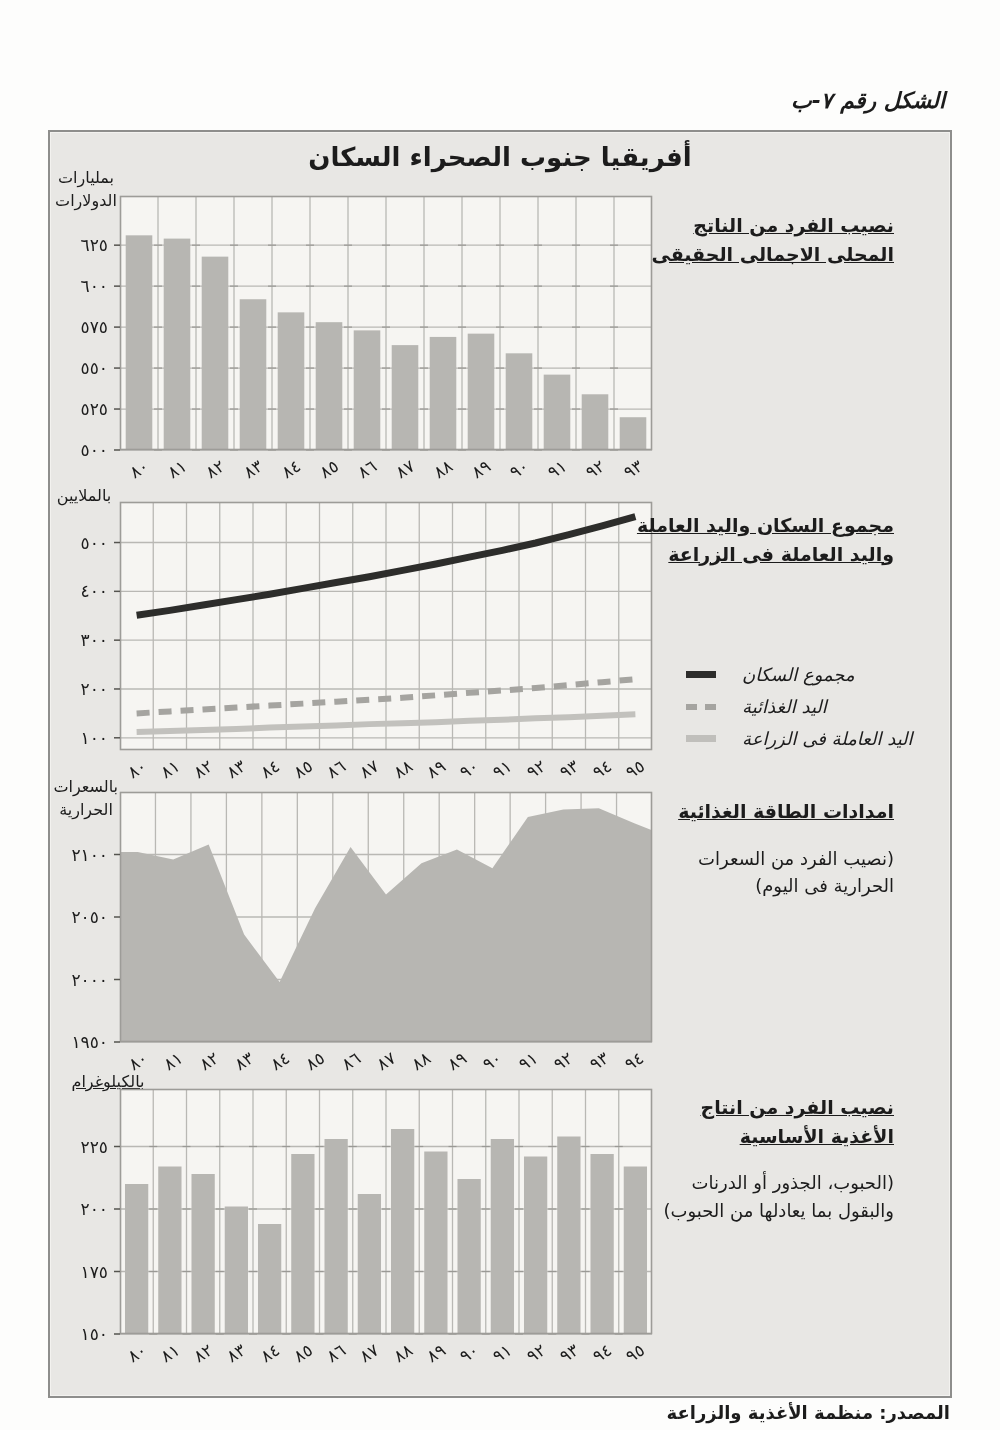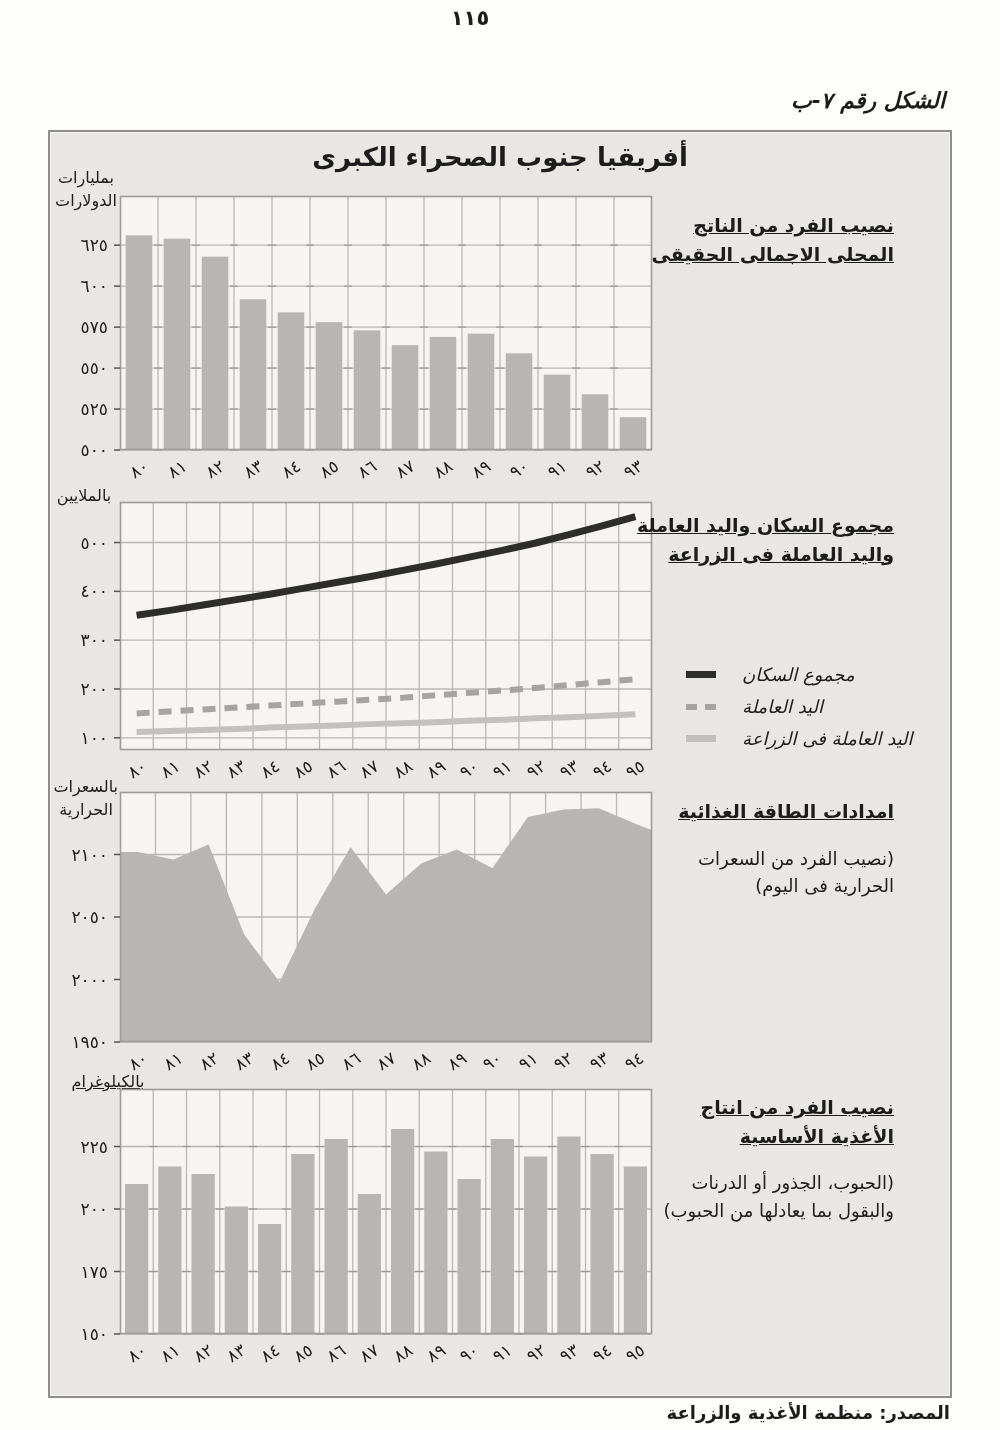--- a/index.html
+++ b/index.html
@@ -53,27 +53,26 @@
   .swatch.solid-light{background:#c0bfbb;}
   .legend-label{direction:rtl;font-size:18px;margin-left:26px;white-space:nowrap;}
 
   .source{position:absolute;top:1402px;right:50px;font-size:18px;font-weight:600;}
 </style>
 </head>
 <body>
 
 <div class="page">
 
-  <div class="page-number">١١٥</div>
 
   <div class="figure-label">الشكل رقم ٧-ب</div>
 
   <div class="figure">
 
-    <div class="figure-title">أفريقيا جنوب الصحراء الكبرى</div>
+    <div class="figure-title">أفريقيا جنوب الصحراء السكان</div>
 
     <div class="unit unit-gdp">بمليارات
 الدولارات</div>
     <div class="unit unit-population">بالملايين</div>
     <div class="unit unit-calories">بالسعرات
 الحرارية</div>
     <div class="unit unit-food">بالكيلوغرام</div>
 
     <div class="chart" id="chart-gdp"><svg width="532" height="254" viewBox="0 0 532 254" style="overflow: visible;">
           <rect x="0" y="0" width="532" height="254" fill="#f6f5f2"></rect>
@@ -369,21 +368,21 @@
 واليد العاملة فى الزراعة</div>
     </div>
 
     <div class="legend">
       <div class="legend-row">
         <span class="swatch solid-dark"></span>
         <span class="legend-label">مجموع السكان</span>
       </div>
       <div class="legend-row">
         <span class="swatch dashed"></span>
-        <span class="legend-label">اليد العاملة</span>
+        <span class="legend-label">اليد الغذائية</span>
       </div>
       <div class="legend-row">
         <span class="swatch solid-light"></span>
         <span class="legend-label">اليد العاملة فى الزراعة</span>
       </div>
     </div>
 
     <div class="caption caption-food">
       <div class="bold">نصيب الفرد من انتاج
 الأغذية الأساسية</div>

